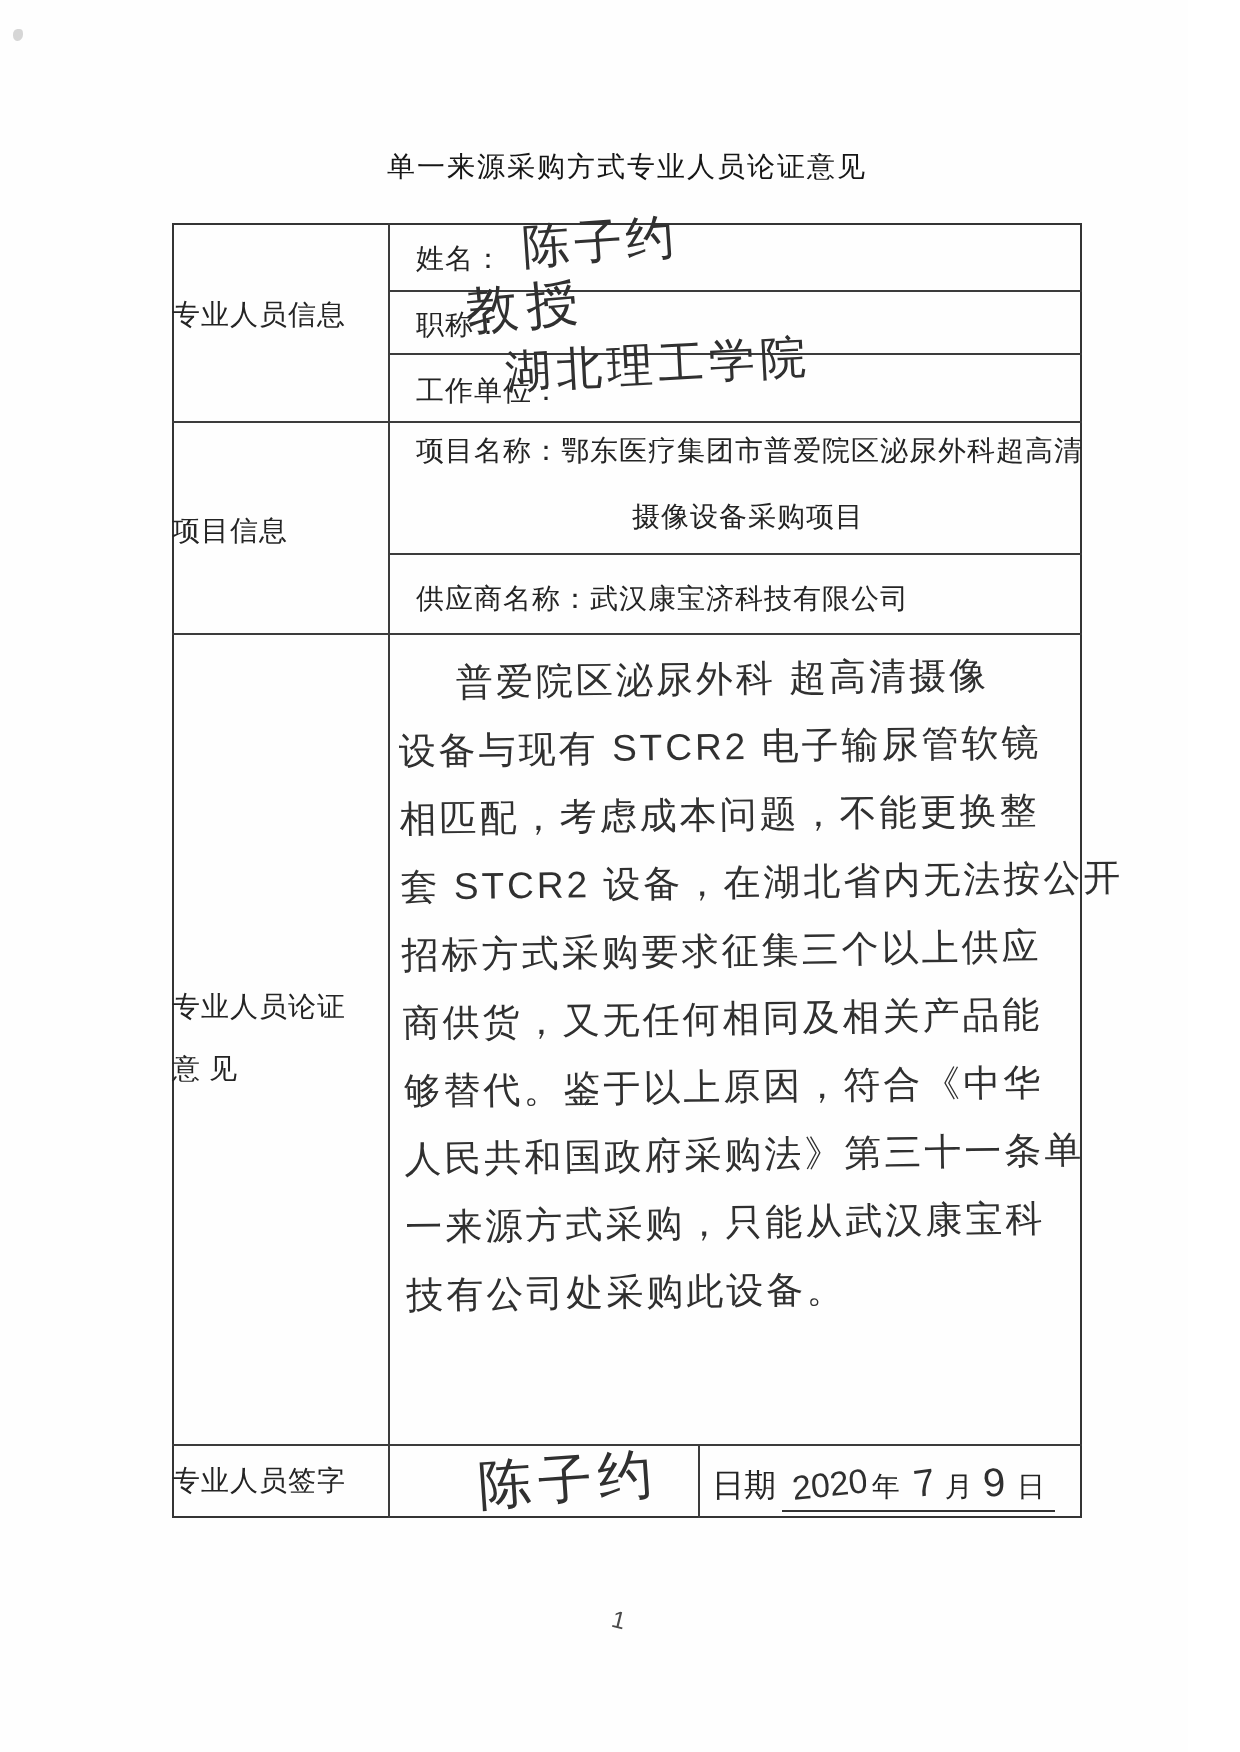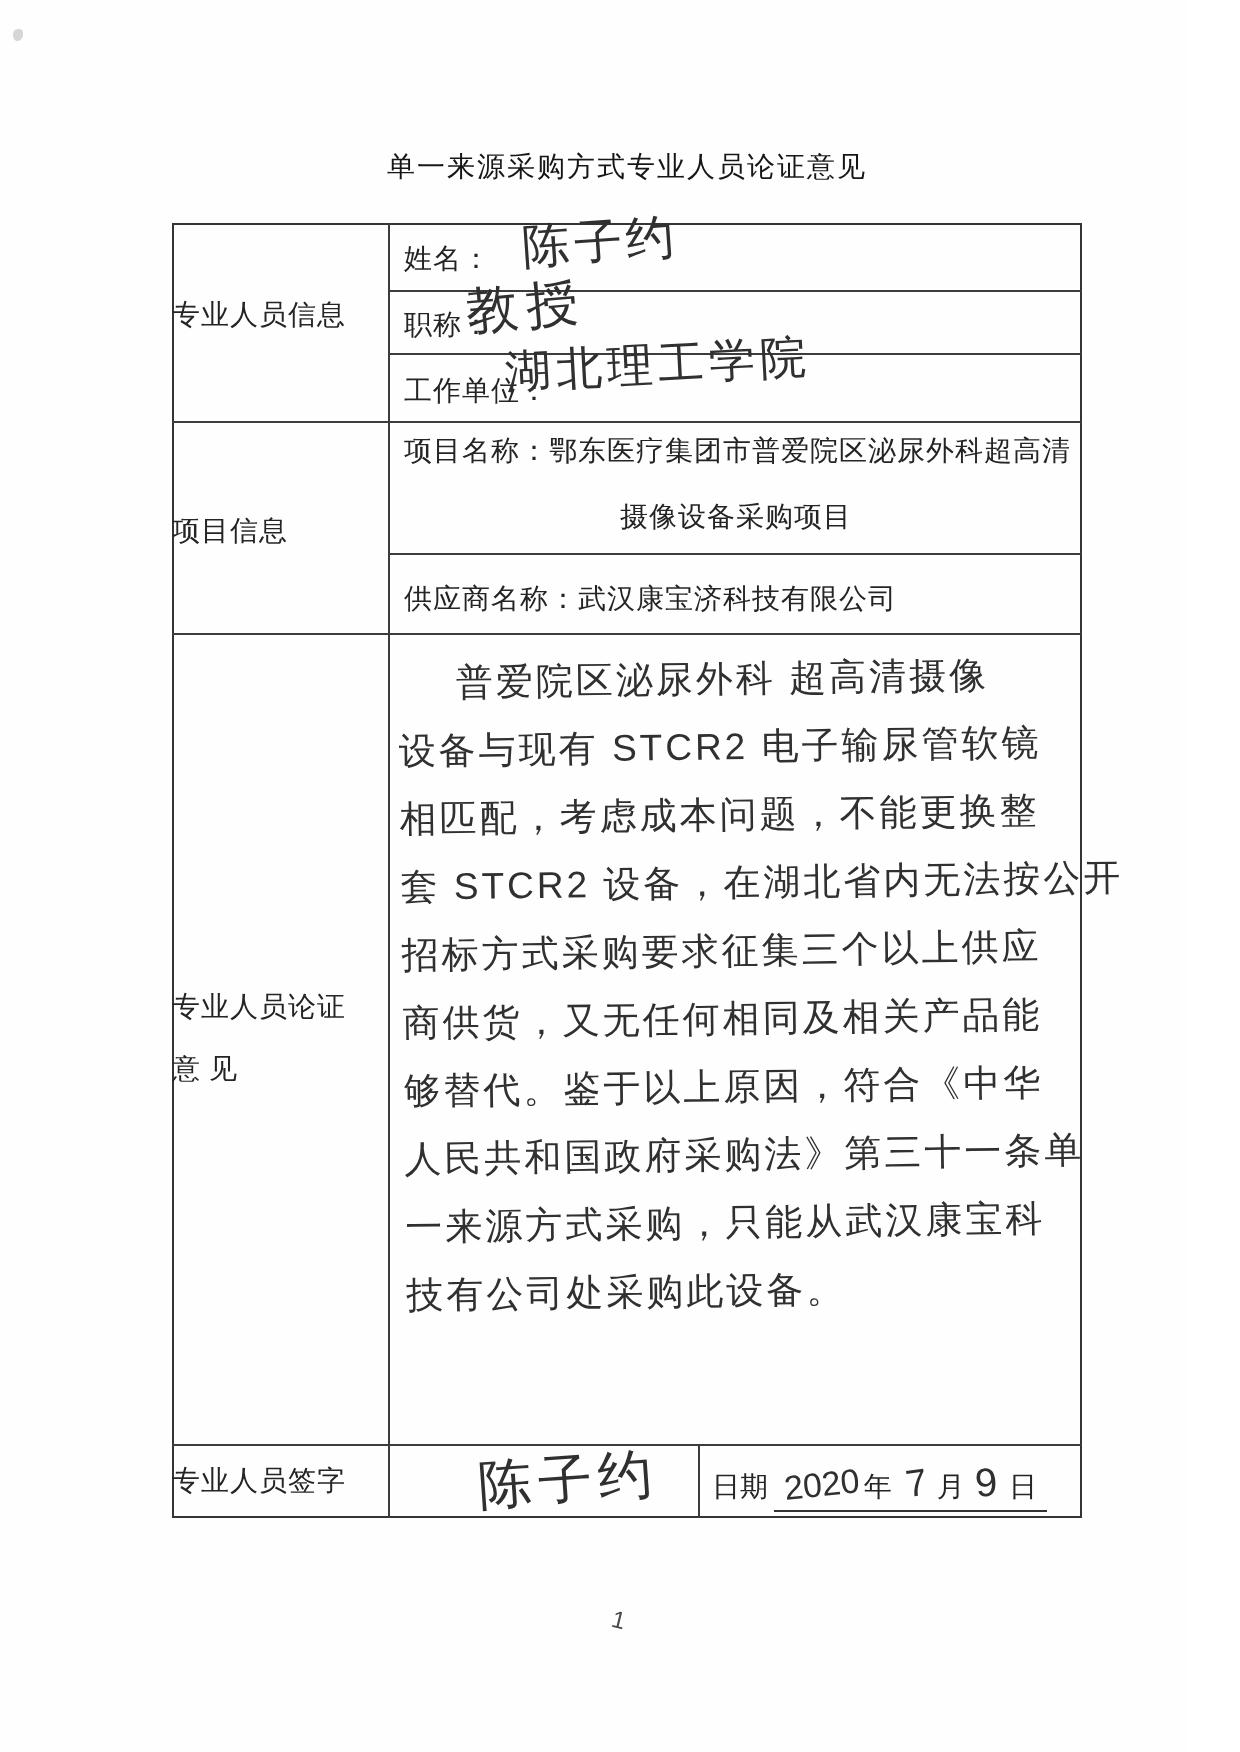--- a/index.html
+++ b/index.html
@@ -5,21 +5,21 @@
   html,body{margin:0;padding:0;}
   body{width:1240px;height:1752px;background:#ffffff;position:relative;
        font-family:"Liberation Serif", serif;}
   .page{position:absolute;left:0;top:0;width:1188px;height:1752px;background:#fefefe;overflow:hidden;}
   .abs{position:absolute;}
   .print{font-family:"Liberation Serif", serif;color:#242424;}
   .hw{font-family:cursive, sans-serif;color:#303030;font-weight:400;}
   .line-h{position:absolute;background:#3c3c3c;height:2px;}
   .line-v{position:absolute;background:#3c3c3c;width:2px;}
   .seclabel{width:216px;text-align:left;font-size:28px;letter-spacing:1px;}
-  .fieldtext{font-size:28px;letter-spacing:1px;white-space:nowrap;}
+  .fieldtext{font-size:28px;letter-spacing:1px;white-space:nowrap;margin-left:12px;}
   .opline{height:68px;font-size:37px;letter-spacing:3px;white-space:nowrap;line-height:68px;}
   .title{width:910px;text-align:center;font-size:28px;letter-spacing:2px;color:#161616;}
   .dateline{display:inline-flex;align-items:baseline;border-bottom:2px solid #343434;
             padding:0 10px 4px 10px;margin-left:6px;}
   .speck{width:10px;height:12px;background:#9a9a9a;border-radius:50% 40% 60% 50%;opacity:.4;}
 </style>
 </head>
 <body>
 
 <div class="page">
@@ -78,21 +78,21 @@
     <div class="hw opline">商供货，又无任何相同及相关产品能</div>
     <div class="hw opline">够替代。鉴于以上原因，符合《中华</div>
     <div class="hw opline">人民共和国政府采购法》第三十一条单</div>
     <div class="hw opline">一来源方式采购，只能从武汉康宝科</div>
     <div class="hw opline">技有公司处采购此设备。</div>
   </div>
 
   <div class="abs hw" style="left:478px;top:1444px;font-size:54px;transform:rotate(-4deg);letter-spacing:6px;">陈子约</div>
 
   <div class="abs" style="left:712px;top:1460px;white-space:nowrap;">
-    <span class="print" style="font-size:28px;">日期</span><span class="dateline">
+    <span class="print" style="font-size:32px;">日期</span><span class="dateline">
       <span class="hw" style="font-size:34px;transform:rotate(-6deg);display:inline-block;">2020</span>
       <span class="print" style="font-size:28px;margin:0 14px 0 4px;">年</span>
       <span class="hw" style="font-size:38px;transform:rotate(-8deg);display:inline-block;">7</span>
       <span class="print" style="font-size:28px;margin:0 10px 0 10px;">月</span>
       <span class="hw" style="font-size:40px;transform:rotate(-5deg);display:inline-block;">9</span>
       <span class="print" style="font-size:28px;margin-left:12px;">日</span>
     </span>
   </div>
 
   <div class="abs hw" style="left:612px;top:1606px;font-size:24px;transform:rotate(14deg);color:#4a4a4a;">1</div>

